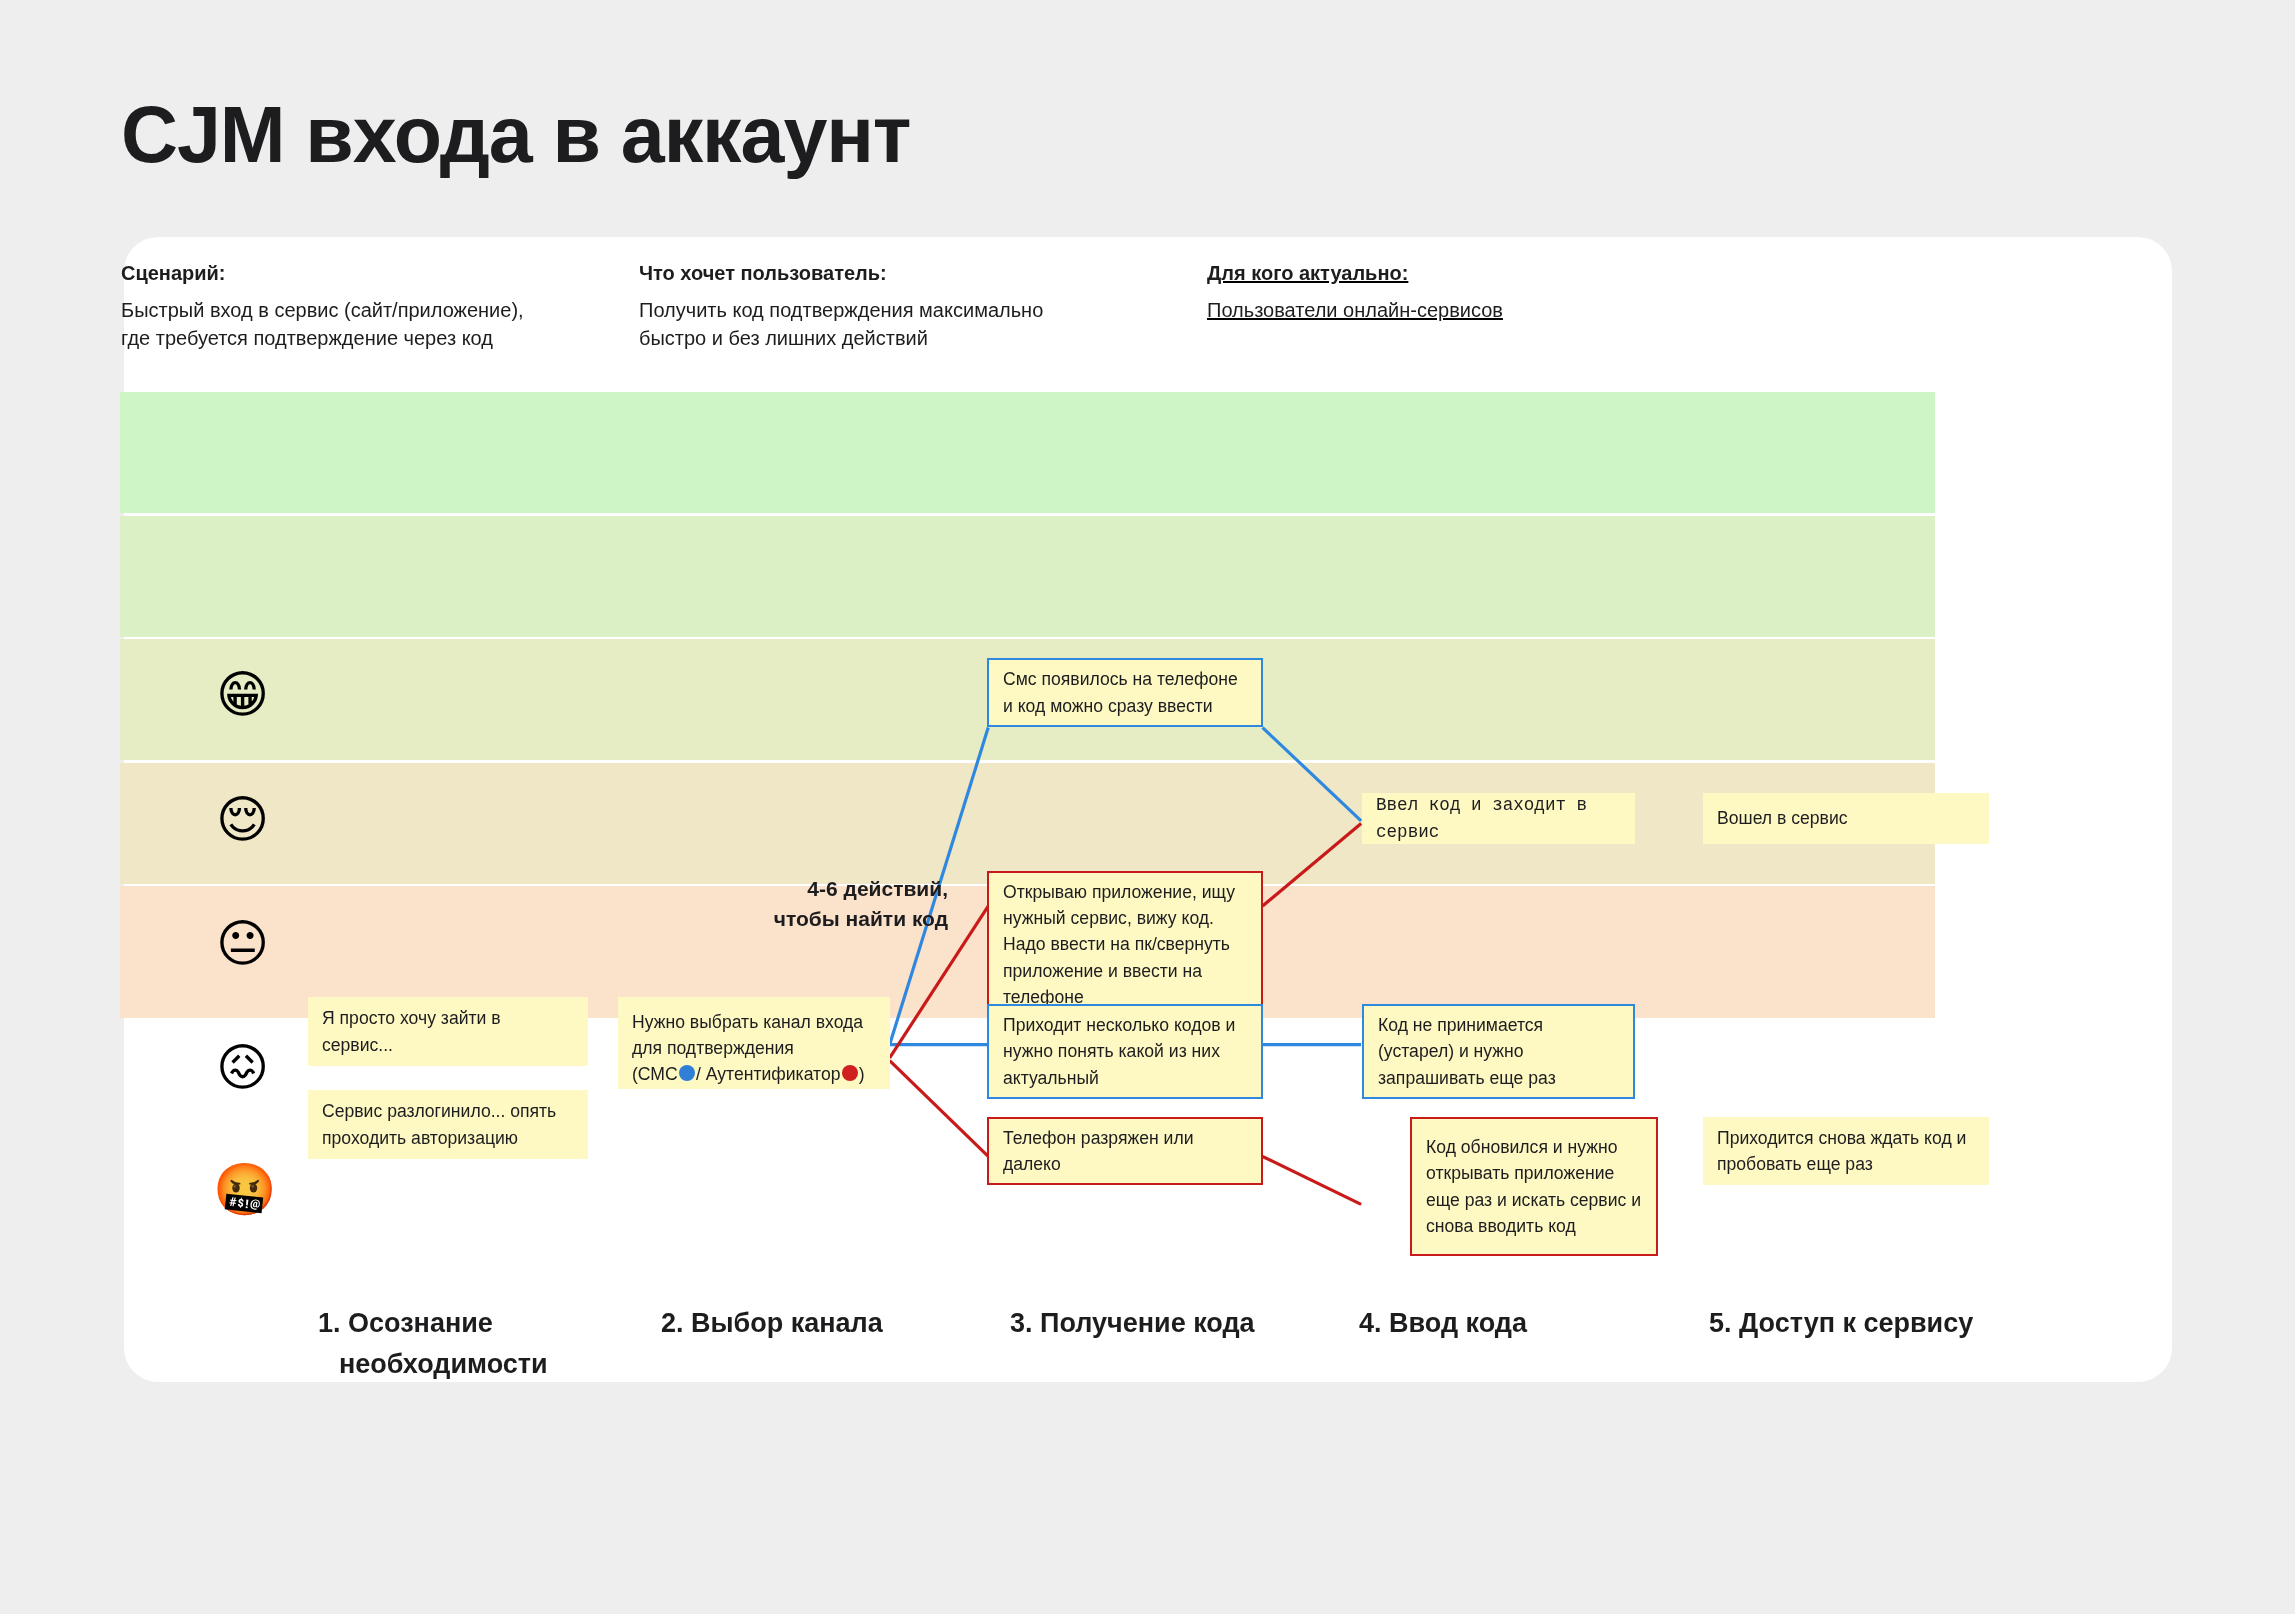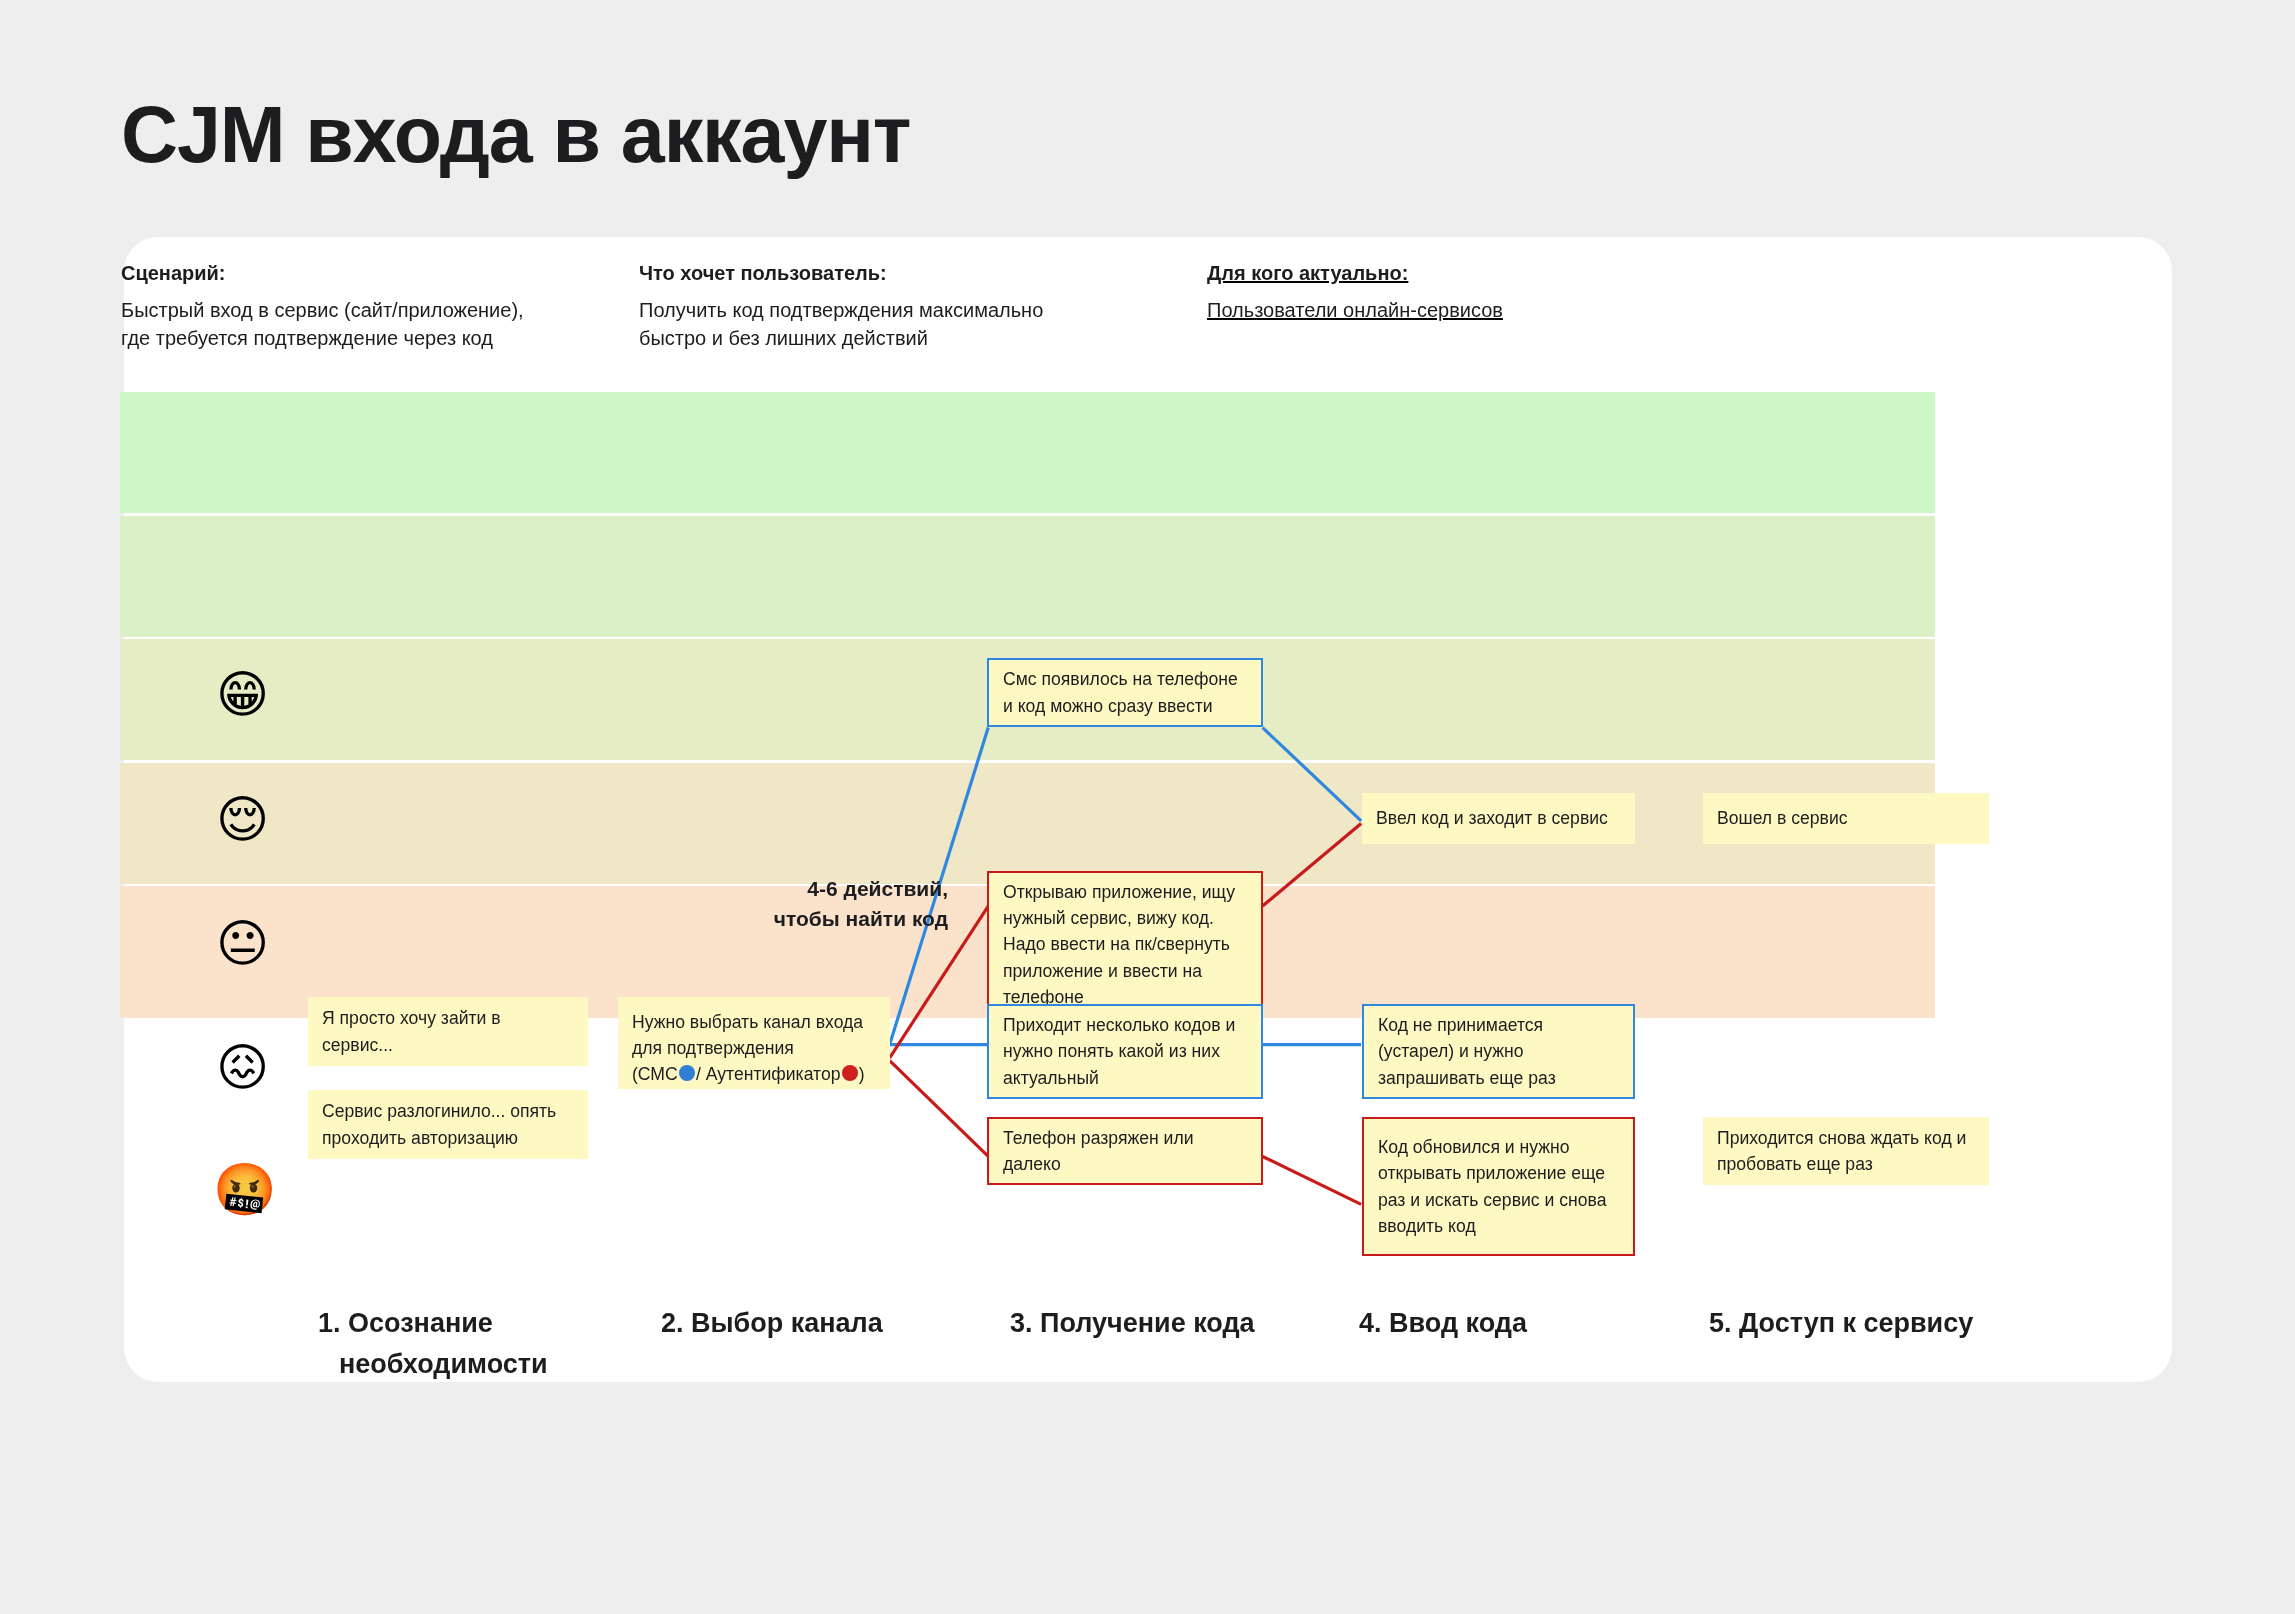--- a/index.html
+++ b/index.html
@@ -163,21 +163,21 @@
     </g>
   </svg>
 
   <div class="anno" style="left:618px;top:874px;width:330px;">
     <div>4-6 действий,</div>
     <div>чтобы найти код</div>
   </div>
 
   <div class="note blue" style="left:987px;top:658px;width:276px;height:69px;">Смс появилось на телефоне и код можно сразу ввести</div>
 
-  <div class="note plain" style="left:1362px;top:793px;width:273px;height:51px;">Ввел код и заходит в сервис</div>
+  <div class="note plain" style="left:1362px;top:793px;width:273px;height:51px;font-family:Liberation Mono, monospace;">Ввел код и заходит в сервис</div>
 
   <div class="note plain" style="left:1703px;top:793px;width:286px;height:51px;">Вошел в сервис</div>
 
   <div class="note red" style="left:987px;top:871px;width:276px;height:147px;">Открываю приложение, ищу нужный сервис, вижу код. Надо ввести на пк/свернуть приложение и ввести на телефоне</div>
 
   <div class="note plain" style="left:308px;top:997px;width:280px;height:69px;">Я просто хочу зайти в сервис...</div>
 
   <div class="note plain" style="left:308px;top:1090px;width:280px;height:69px;">Сервис разлогинило... опять проходить авторизацию</div>
 
   <div class="note plain" style="left:618px;top:997px;width:272px;height:92px;align-items:flex-start;">
@@ -186,21 +186,21 @@
       <span>(СМС</span><span class="dot blue"></span><span>/ Аутентификатор</span><span class="dot red"></span><span>)</span>
     </div>
   </div>
 
   <div class="note blue" style="left:987px;top:1004px;width:276px;height:95px;">Приходит несколько кодов и нужно понять какой из них актуальный</div>
 
   <div class="note blue" style="left:1362px;top:1004px;width:273px;height:95px;">Код не принимается (устарел) и нужно запрашивать еще раз</div>
 
   <div class="note red" style="left:987px;top:1117px;width:276px;height:68px;">Телефон разряжен или далеко</div>
 
-  <div class="note red" style="left:1362px;top:1117px;width:273px;height:139px;">Код обновился и нужно открывать приложение еще раз и искать сервис и снова вводить код</div>
+  <div class="note red" style="left:1410px;top:1117px;width:248px;height:139px;">Код обновился и нужно открывать приложение еще раз и искать сервис и снова вводить код</div>
 
   <div class="note plain" style="left:1703px;top:1117px;width:286px;height:68px;">Приходится снова ждать код и пробовать еще раз</div>
 
   <div class="stage" style="left:318px;">
     <span>1. Осознание</span>
     <span class="l2">необходимости</span>
   </div>
   <div class="stage" style="left:661px;">
     <span>2. Выбор канала</span>
   </div>

